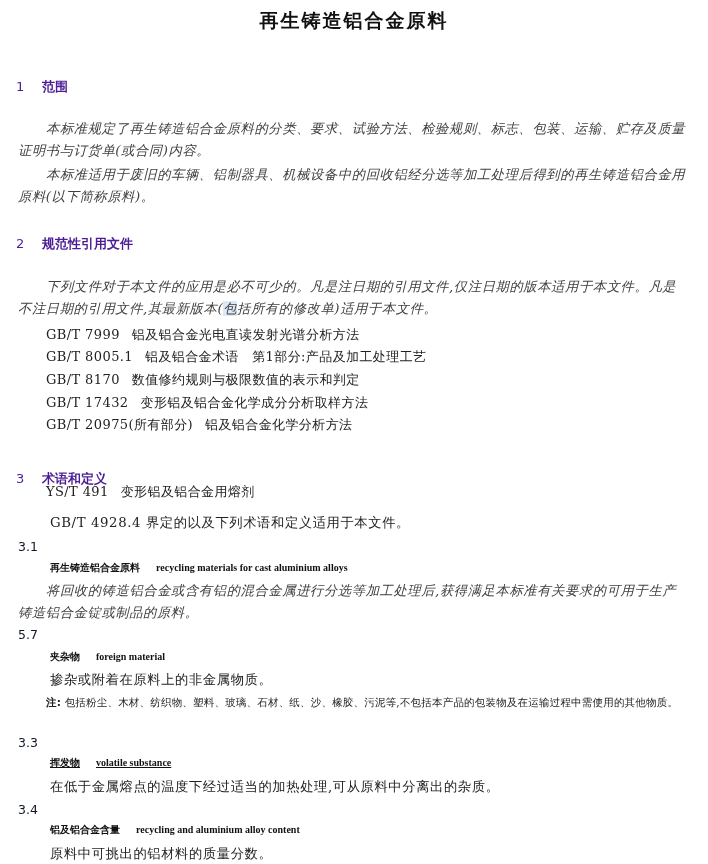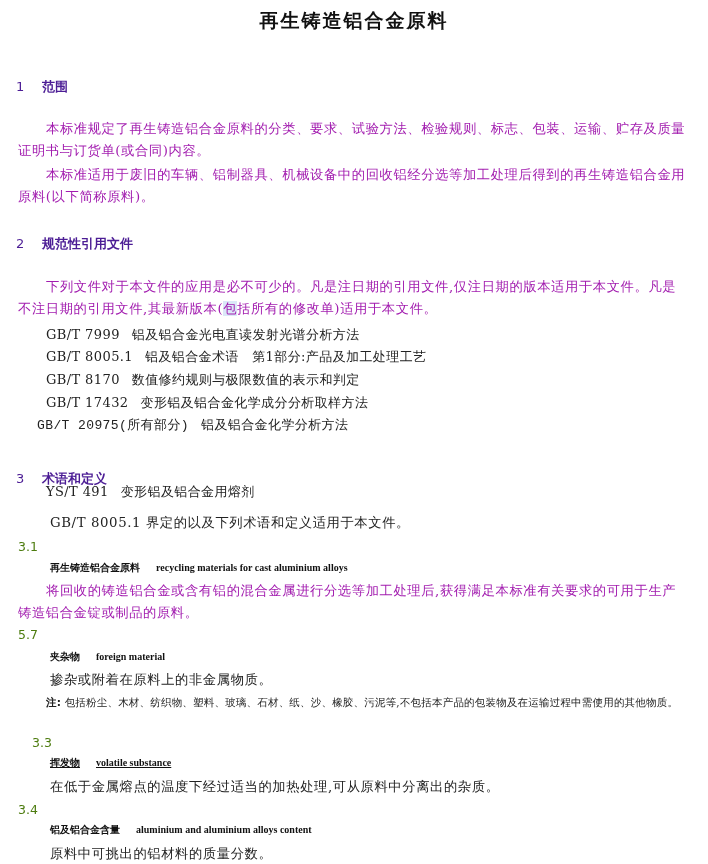--- a/index.html
+++ b/index.html
@@ -13,30 +13,30 @@
     left: 0; width: 708px; top: 8px; text-align: center;
     font-family: "DejaVu Sans", "Liberation Sans", sans-serif;
     font-weight: bold; font-size: 19px; letter-spacing: 2px; color: #111;
   }
   .sec-head {
     font-family: "DejaVu Sans", "Liberation Sans", sans-serif;
     font-weight: bold; font-size: 13px; color: #4c1d95;
   }
   .sec-head .num { display: inline-block; width: 26px; font-weight: normal; }
   .para {
-    font-size: 13.3px; line-height: 22px; letter-spacing: 0.6px; color: #a21caf;
-    white-space: normal; left: 18px; width: 672px;
+    font-size: 13.3px; line-height: 22px; letter-spacing: 0.6px; color: #404040;
+    white-space: normal; left: 18px; width: 672px; font-style: italic;
   }
   .para .indent { display: inline-block; width: 28px; }
   .ref { font-size: 13px; letter-spacing: 0.4px; color: #222; }
   .ref .code { display: inline-block; }
   .ref .sep { display: inline-block; width: 12px; }
   .clause-num {
     font-family: "DejaVu Sans", "Liberation Sans", sans-serif;
-    font-size: 12.5px; color: #4d7c0f;
+    font-size: 12.5px; color: #0f172a;
   }
   .term { font-size: 10px; color: #111; }
   .term .zh { font-weight: bold; font-family: "DejaVu Sans", "Liberation Sans", sans-serif; }
   .term .en { font-weight: bold; font-family: "Liberation Serif", "DejaVu Serif", serif; margin-left: 16px; }
   .def { font-size: 13.3px; letter-spacing: 0.6px; color: #222; }
   .note { font-size: 10.5px; letter-spacing: 0.2px; color: #222; line-height: 20px; white-space: normal; width: 640px; }
   .note .label { font-weight: bold; font-family: "DejaVu Sans", "Liberation Sans", sans-serif; }
   .highlight { background: #dbe8f8; }
 </style>
 </head>
@@ -66,53 +66,53 @@
 </div>
 <div class="abs ref" style="left:46px; top:348px;">
   <span class="code">GB/T 8005.1</span><span class="sep"></span><span>铝及铝合金术语　第1部分:产品及加工处理工艺</span>
 </div>
 <div class="abs ref" style="left:46px; top:371px;">
   <span class="code">GB/T 8170</span><span class="sep"></span><span>数值修约规则与极限数值的表示和判定</span>
 </div>
 <div class="abs ref" style="left:46px; top:394px;">
   <span class="code">GB/T 17432</span><span class="sep"></span><span>变形铝及铝合金化学成分分析取样方法</span>
 </div>
-<div class="abs ref" style="left:37px; top:416px;font-family:Liberation Mono, monospace;">
+<div class="abs ref" style="left:46px; top:416px;">
   <span class="code">GB/T 20975(所有部分)</span><span class="sep"></span><span>铝及铝合金化学分析方法</span>
 </div>
 <div class="abs ref" style="left:46px; top:439px;margin-top:44px;">
   <span class="code">YS/T 491</span><span class="sep"></span><span>变形铝及铝合金用熔剂</span>
 </div>
 
 <div class="abs sec-head" style="left:16px; top:470px;">
   <span class="num">3</span><span>术语和定义</span>
 </div>
-<div class="abs def" style="left:50px; top:514px;">GB/T 8005.1 界定的以及下列术语和定义适用于本文件。</div>
+<div class="abs def" style="left:50px; top:514px;">GB/T 4928.4 界定的以及下列术语和定义适用于本文件。</div>
 
 <div class="abs clause-num" style="left:18px; top:539px;">3.1</div>
 <div class="abs term" style="left:50px; top:561px;">
   <span class="zh">再生铸造铝合金原料</span><span class="en">recycling materials for cast aluminium alloys</span>
 </div>
 <div class="abs para" style="left:18px; top:580px; width:670px;">
   <span class="indent"></span><span>将回收的铸造铝合金或含有铝的混合金属进行分选等加工处理后,获得满足本标准有关要求的可用于生产铸造铝合金锭或制品的原料。</span>
 </div>
 
 <div class="abs clause-num" style="left:18px; top:627px;">5.7</div>
 <div class="abs term" style="left:50px; top:650px;">
   <span class="zh">夹杂物</span><span class="en">foreign material</span>
 </div>
 <div class="abs def" style="left:50px; top:671px;">掺杂或附着在原料上的非金属物质。</div>
 <div class="abs note" style="left:46px; top:692px;">
   <span class="label">注:</span>
   <span>包括粉尘、木材、纺织物、塑料、玻璃、石材、纸、沙、橡胶、污泥等,不包括本产品的包装物及在运输过程中需使用的其他物质。</span>
 </div>
 
-<div class="abs clause-num" style="left:32px; top:735px;text-align:right;">3.3</div>
+<div class="abs clause-num" style="left:18px; top:735px;text-align:right;">3.3</div>
 <div class="abs term" style="left:50px; top:756px;text-decoration:underline;">
   <span class="zh">挥发物</span><span class="en">volatile substance</span>
 </div>
 <div class="abs def" style="left:50px; top:778px;">在低于金属熔点的温度下经过适当的加热处理,可从原料中分离出的杂质。</div>
 
 <div class="abs clause-num" style="left:18px; top:802px;">3.4</div>
 <div class="abs term" style="left:50px; top:823px;">
-  <span class="zh">铝及铝合金含量</span><span class="en">aluminium and aluminium alloys content</span>
+  <span class="zh">铝及铝合金含量</span><span class="en">recycling and aluminium alloy content</span>
 </div>
 <div class="abs def" style="left:50px; top:845px;">原料中可挑出的铝材料的质量分数。</div>
 
 </body></html>

